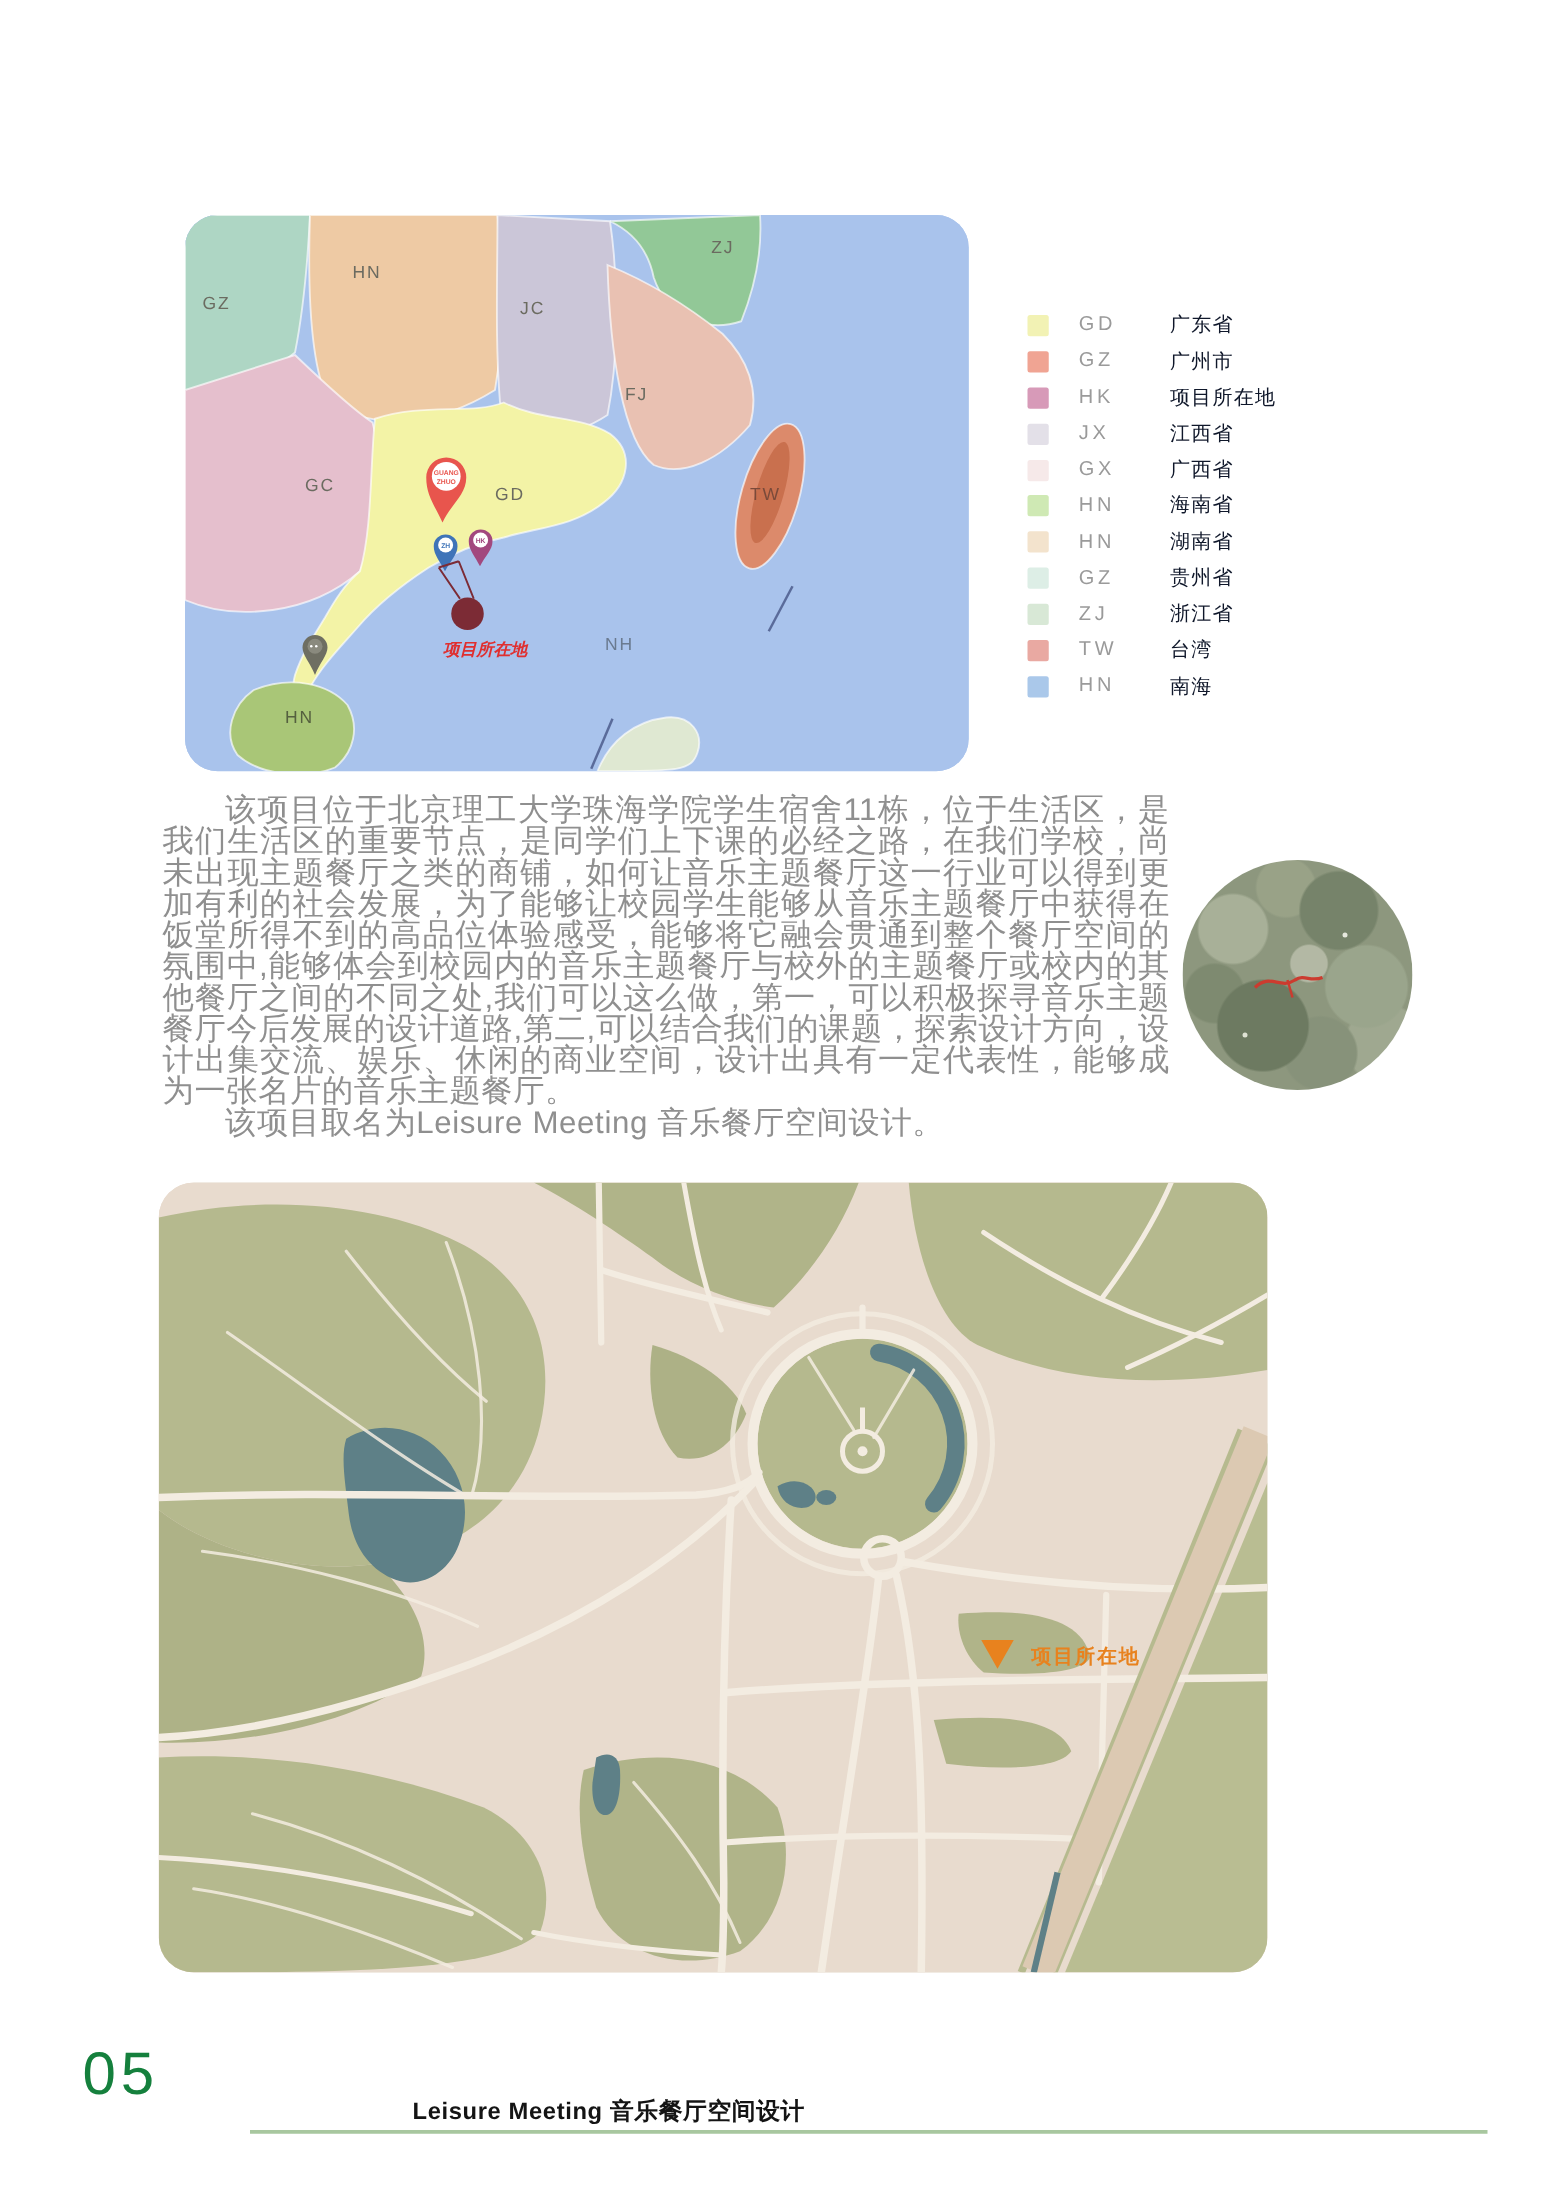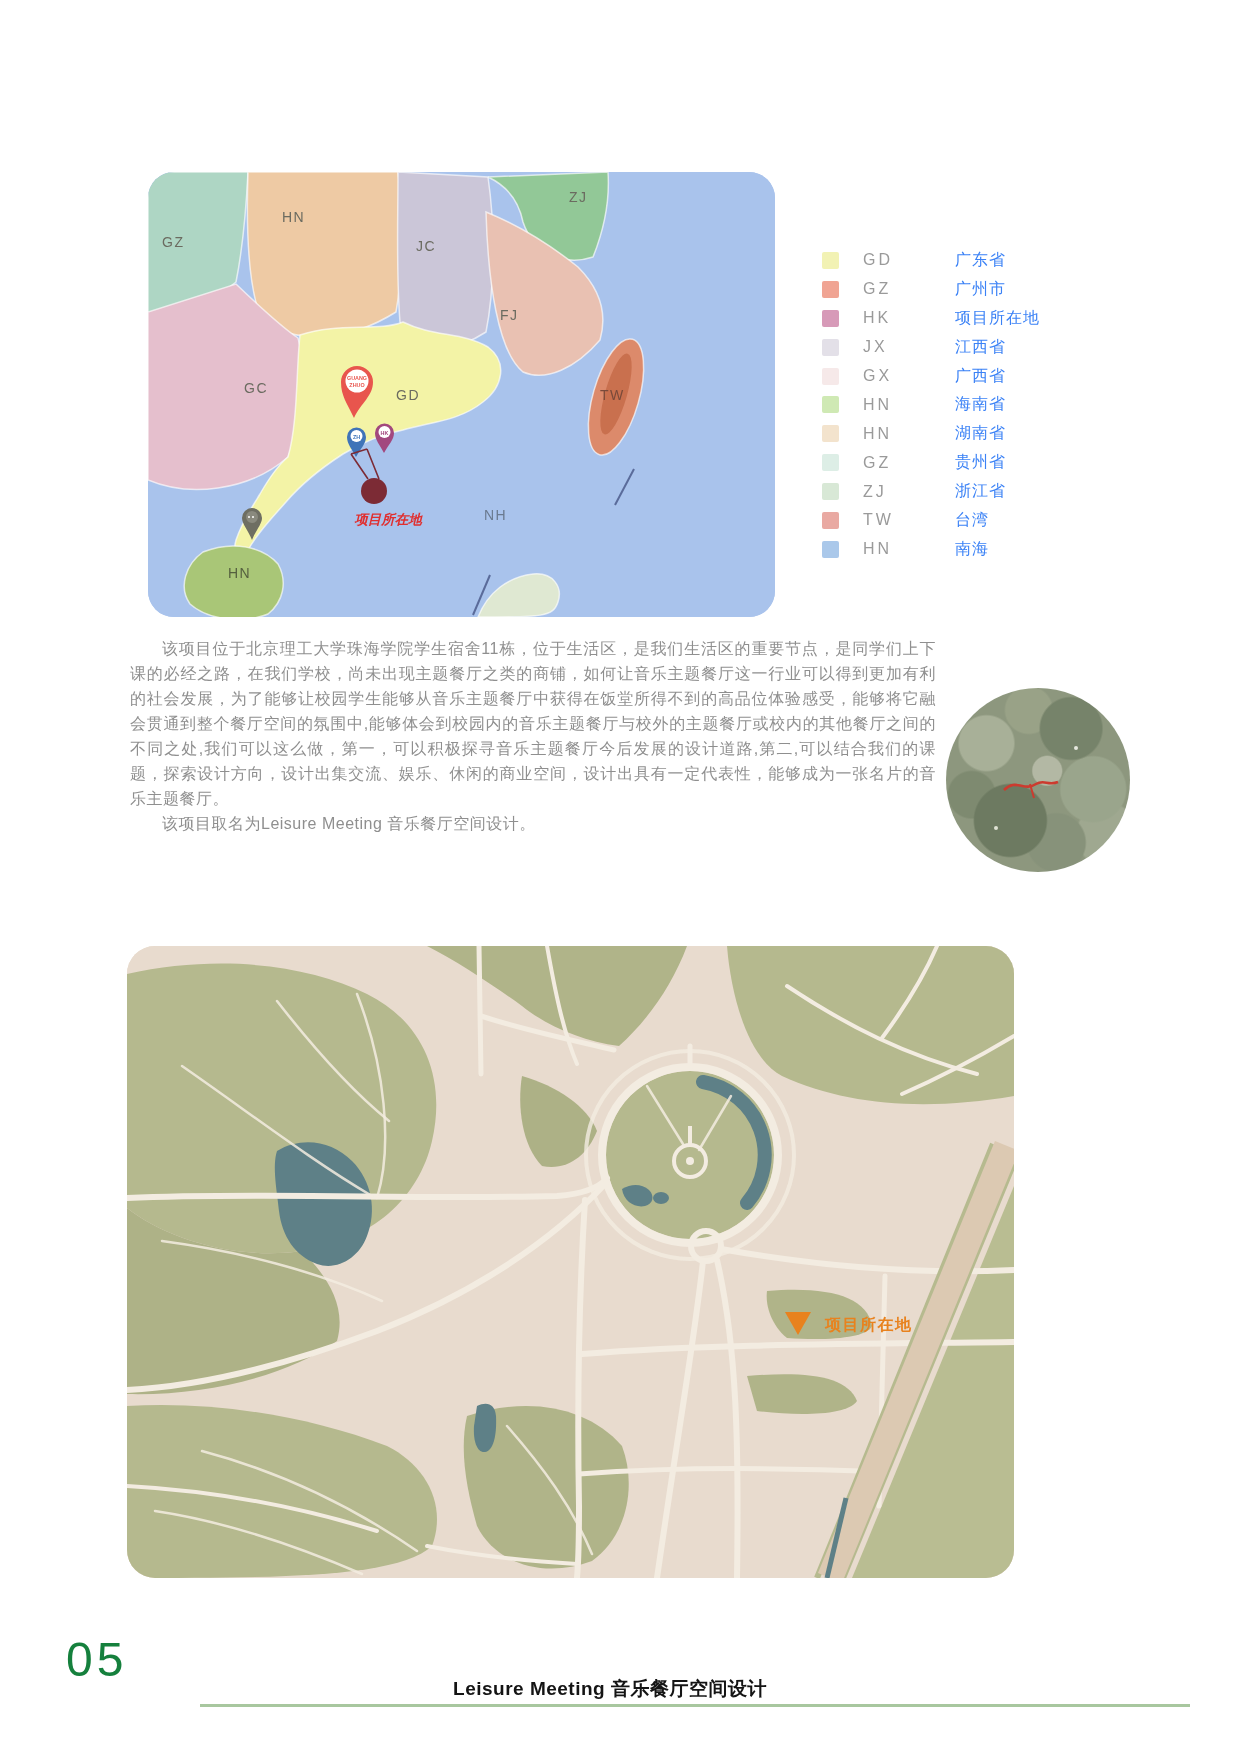--- a/index.html
+++ b/index.html
@@ -9,25 +9,25 @@
   
   .region-map{position:absolute;left:148px;top:172px;width:627px;height:445px;
     border-radius:26px;overflow:hidden;background:#a9c3ec;}
   .region-map svg{display:block;}
 
   
   .legend{position:absolute;left:822px;top:246px;width:300px;}
   .legend-row{display:flex;align-items:center;height:28.9px;}
   .legend-swatch{width:17px;height:17px;border-radius:2px;flex:0 0 17px;}
   .legend-code{margin-left:24px;width:52px;font-size:16px;color:#9a9a9a;letter-spacing:3px;}
-  .legend-name{margin-left:40px;font-size:16px;color:#3b82f6;letter-spacing:1px;white-space:nowrap;}
+  .legend-name{margin-left:21px;font-size:16px;color:#0f172a;letter-spacing:1px;white-space:nowrap;}
 
   
   .body-text{position:absolute;left:130px;top:636px;width:806px;
-    font-size:16px;line-height:25px;color:#8f8f8f;text-align:justify;letter-spacing:.5px;}
+    font-size:25px;line-height:25px;color:#8f8f8f;text-align:justify;letter-spacing:.5px;}
   .body-text p{margin:0;text-indent:2em;}
 
   
   .sat-photo{position:absolute;left:946px;top:688px;width:184px;height:184px;border-radius:50%;
     overflow:hidden;
     background-color:#8d977e;
     background-image:
       radial-gradient(circle at 22% 30%, #a8b098 0 14%, rgba(0,0,0,0) 15%),
       radial-gradient(circle at 68% 22%, #76836a 0 16%, rgba(0,0,0,0) 17%),
       radial-gradient(circle at 80% 55%, #9aa58c 0 18%, rgba(0,0,0,0) 19%),
@@ -40,21 +40,21 @@
   .sat-photo svg{display:block;}
 
   
   .campus-map{position:absolute;left:127px;top:946px;width:887px;height:632px;
     border-radius:28px;overflow:hidden;background:#e8dbce;}
   .campus-map svg{display:block;}
 
   
   .page-number{position:absolute;left:66px;top:1632px;font-size:48px;font-weight:400;
     letter-spacing:4px;color:#ccd8c5;}
-  .footer-title{position:absolute;left:330px;top:1676px;width:560px;text-align:center;
+  .footer-title{position:absolute;left:330px;top:1676px;width:560px;
     font-size:19px;font-weight:bold;color:#141414;letter-spacing:.5px;}
   .footer-line{position:absolute;left:200px;top:1704px;width:990px;height:3px;background:#a8c79f;}
 
   svg text{font-family:"Liberation Sans",sans-serif;}
 </style>
 </head>
 <body>
 
 <div class="page">
 

